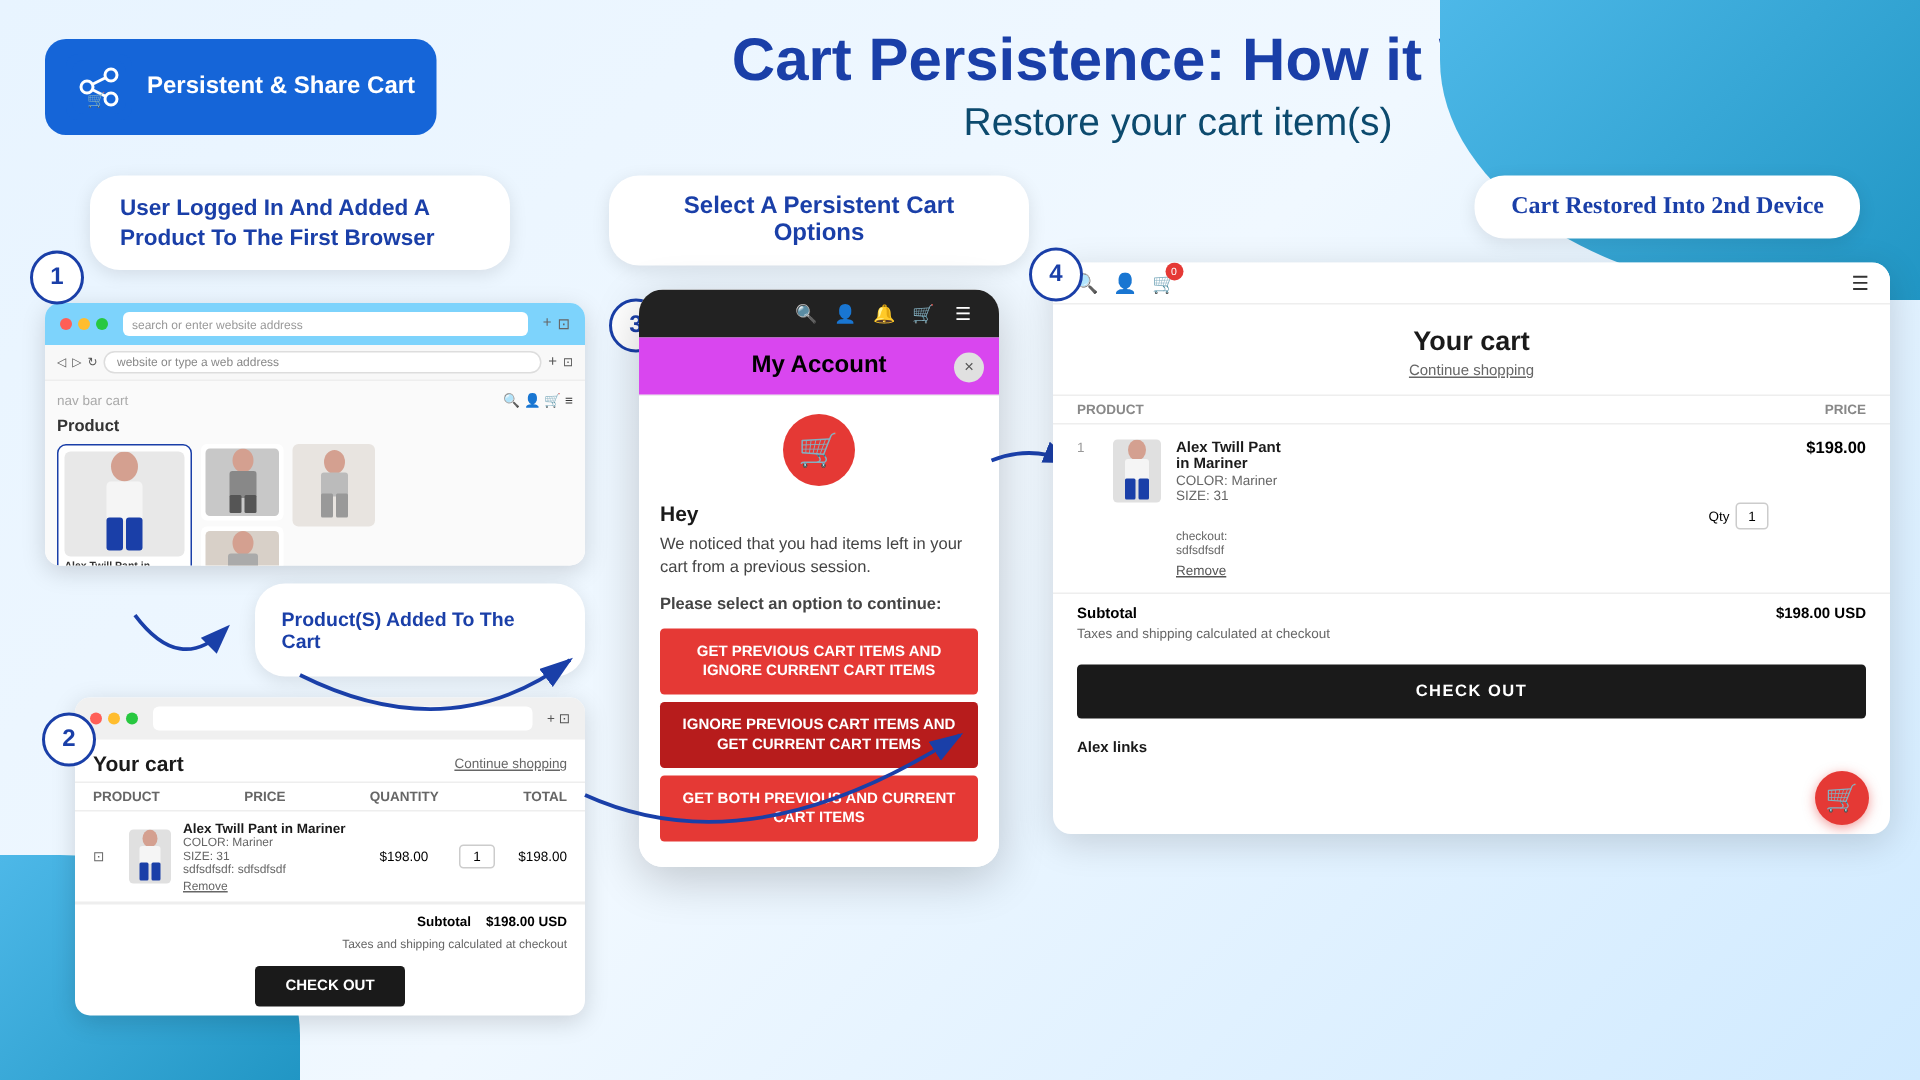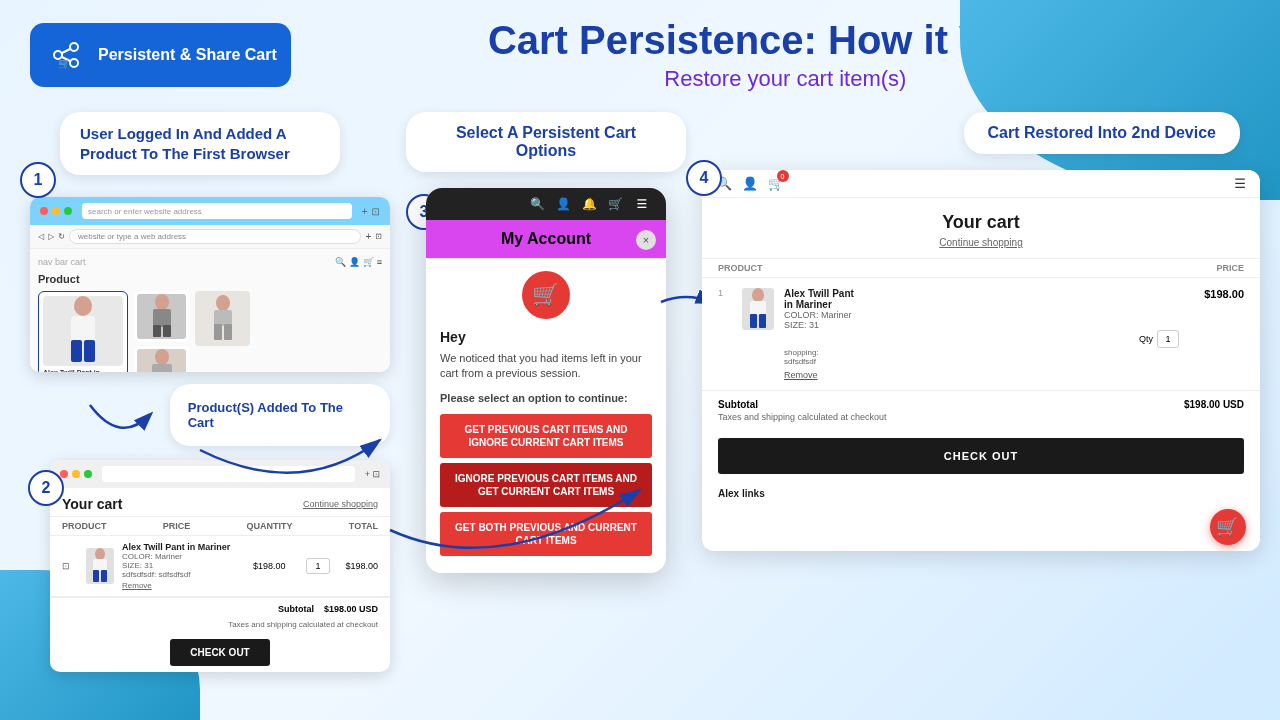--- a/index.html
+++ b/index.html
@@ -72,22 +72,22 @@
       flex: 1;
       text-align: center;
     }
     .main-title {
       font-size: 40px;
       font-weight: 800;
       color: #1a3fa8;
       line-height: 1.1;
     }
     .subtitle {
-      font-size: 22px;
-      color: #6d28d9;
+      font-size: 26px;
+      color: #0c4a6e;
       font-weight: 500;
       margin-top: 4px;
     }
 
     .step-number {
       width: 36px; height: 36px;
       border-radius: 50%;
       border: 2.5px solid #1a3fa8;
       background: white;
       display: flex; align-items: center; justify-content: center;
@@ -857,21 +857,21 @@
             <marker id="arr2" markerWidth="8" markerHeight="8" refX="6" refY="3" orient="auto">
               <path d="M0,0 L0,6 L8,3 z" fill="#1a3fa8"></path>
             </marker>
           </defs>
           <path d="M 5 20 Q 30 10 55 20" stroke="#1a3fa8" stroke-width="2.5" fill="none" marker-end="url(#arr2)"></path>
         </svg>
       </div>
     </div>
 
     <div class="right-section">
-      <div style="display:flex; justify-content:flex-end; align-items:flex-start;">
+      <div style="display:flex; justify-content:flex-end; align-items:flex-start;font-family:Liberation Serif, serif;">
         <div class="cart-restored-label">Cart Restored Into 2nd Device</div>
       </div>
 
       <div style="position:relative;">
         <div class="step-number" style="left:-16px; top:6px;">4</div>
 
         <div class="device2-browser">
           
           <div class="d2-top-bar">
             <div class="d2-top-icons">
@@ -906,21 +906,21 @@
             <div class="d2-item-info">
               <div class="d2-item-name">Alex Twill Pant<br>in Mariner</div>
               <div class="d2-item-meta">COLOR: Mariner</div>
               <div class="d2-item-meta">SIZE: 31</div>
               <div class="d2-qty-row">
                 <span>Qty</span>
                 <div class="d2-qty-box">
                   <span>1</span>
                 </div>
               </div>
-              <div class="d2-item-code">shopping:</div>
+              <div class="d2-item-code">checkout:</div>
               <div class="d2-item-code">sdfsdfsdf</div>
               <span class="d2-remove">Remove</span>
             </div>
             <div class="d2-price">$198.00</div>
           </div>
 
           <div class="d2-subtotal-row">
             <span>Subtotal</span>
             <span>$198.00 USD</span>
           </div>

